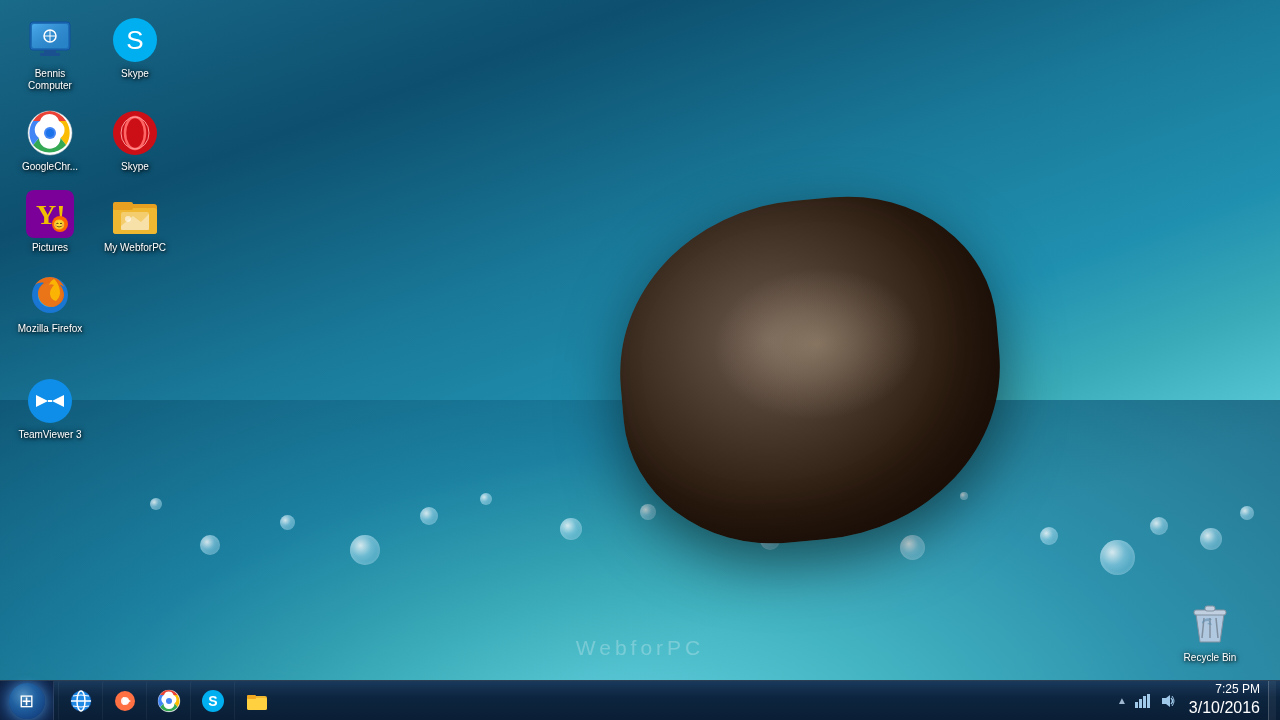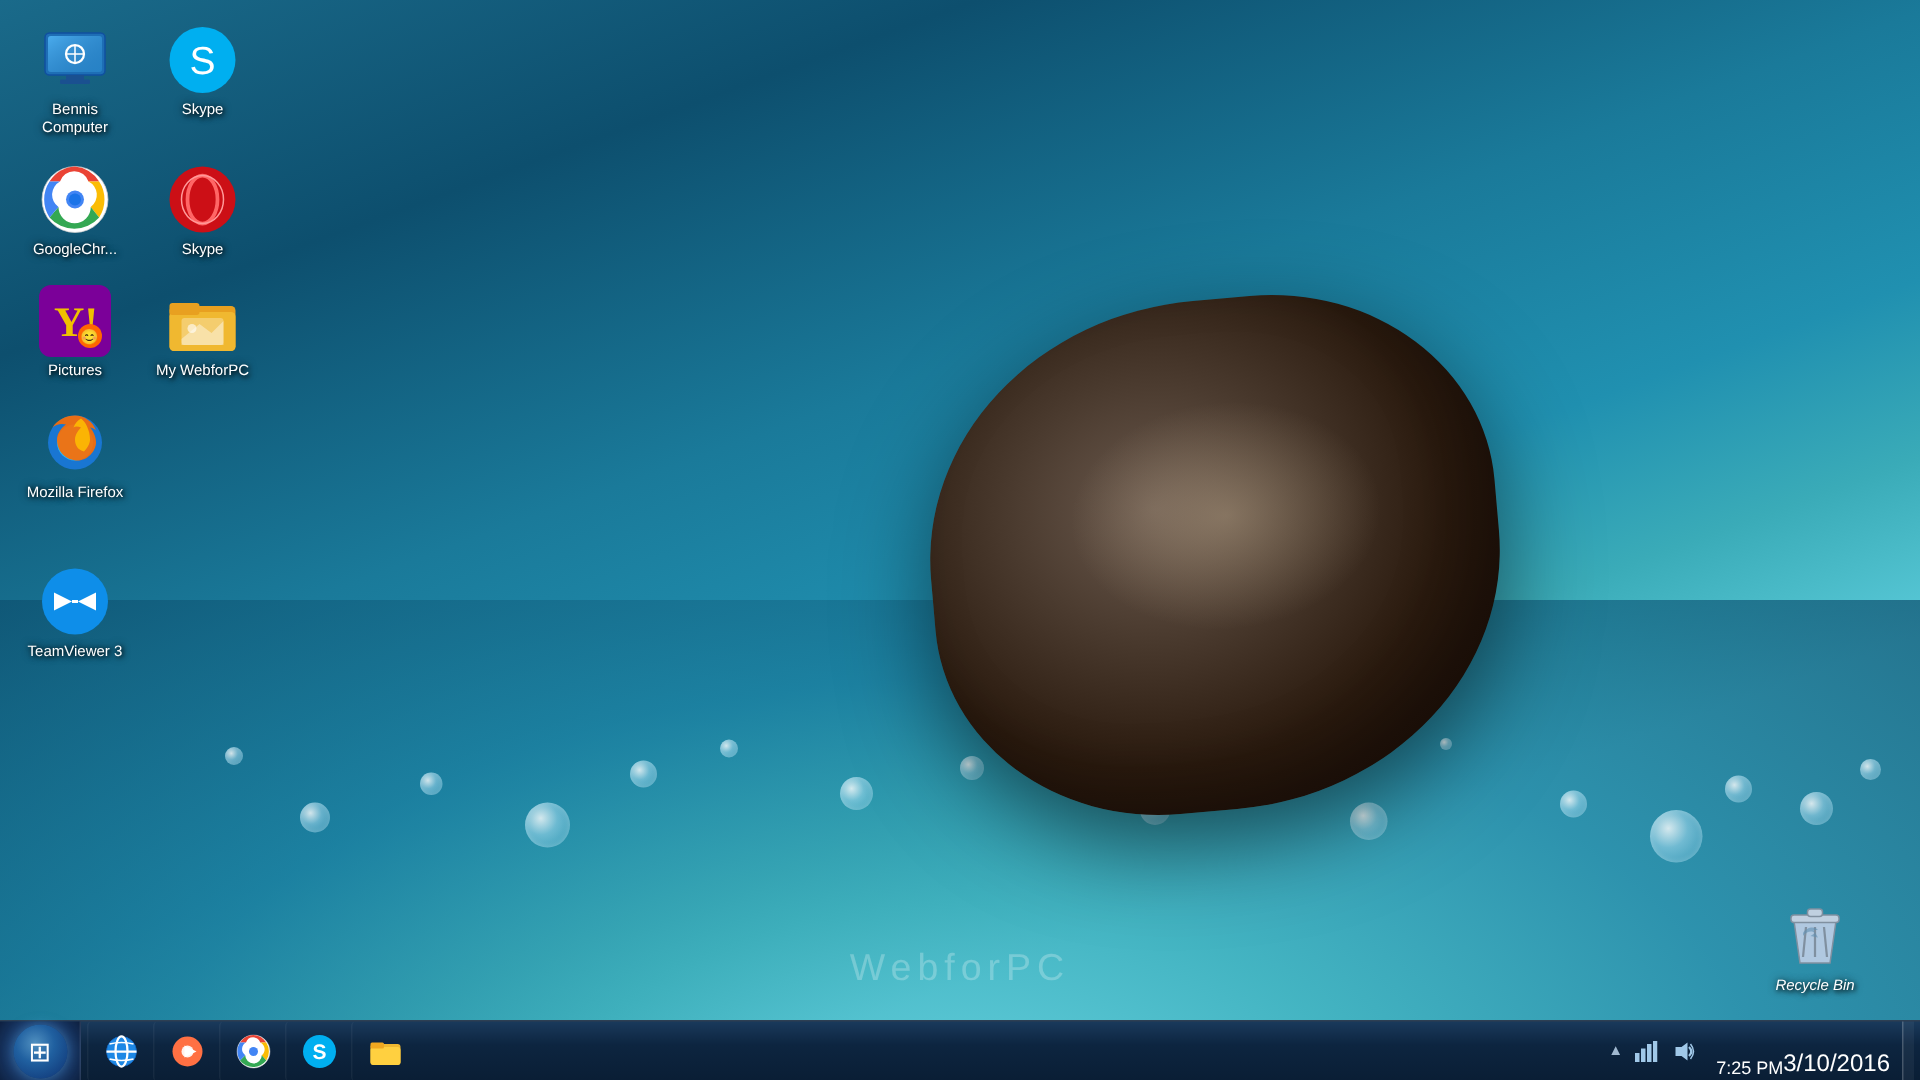--- a/index.html
+++ b/index.html
@@ -187,21 +187,21 @@
 
     .tray-arrow {
       font-size: 10px;
       color: #a0b8d0;
       cursor: pointer;
       padding: 0 2px;
     }
 
     #clock {
       display: flex;
-      flex-direction: row;
+      flex-direction: column;
       align-items: flex-end;
       justify-content: center;
       padding: 0 8px;
       height: 40px;
       cursor: pointer;
     }
 
     #clock .time {
       font-size: 12px;
       color: #fff;
@@ -220,31 +220,30 @@
       border-left: 1px solid rgba(255,255,255,0.2);
       cursor: pointer;
       background: rgba(255,255,255,0.05);
     }
 
     
     #recycle-bin {
       position: absolute;
       bottom: 50px;
       right: 30px;
-      font-style: italic;
     }
 
     
     #watermark {
       position: absolute;
       bottom: 60px;
       left: 50%;
       transform: translateX(-50%);
       color: rgba(255,255,255,0.25);
-      font-size: 25px;
+      font-size: 21px;
       font-family: 'Segoe UI', Arial, sans-serif;
       font-weight: 300;
       letter-spacing: 4px;
       pointer-events: none;
     }
 
     
     .drop {
       position: absolute;
       border-radius: 50%;

